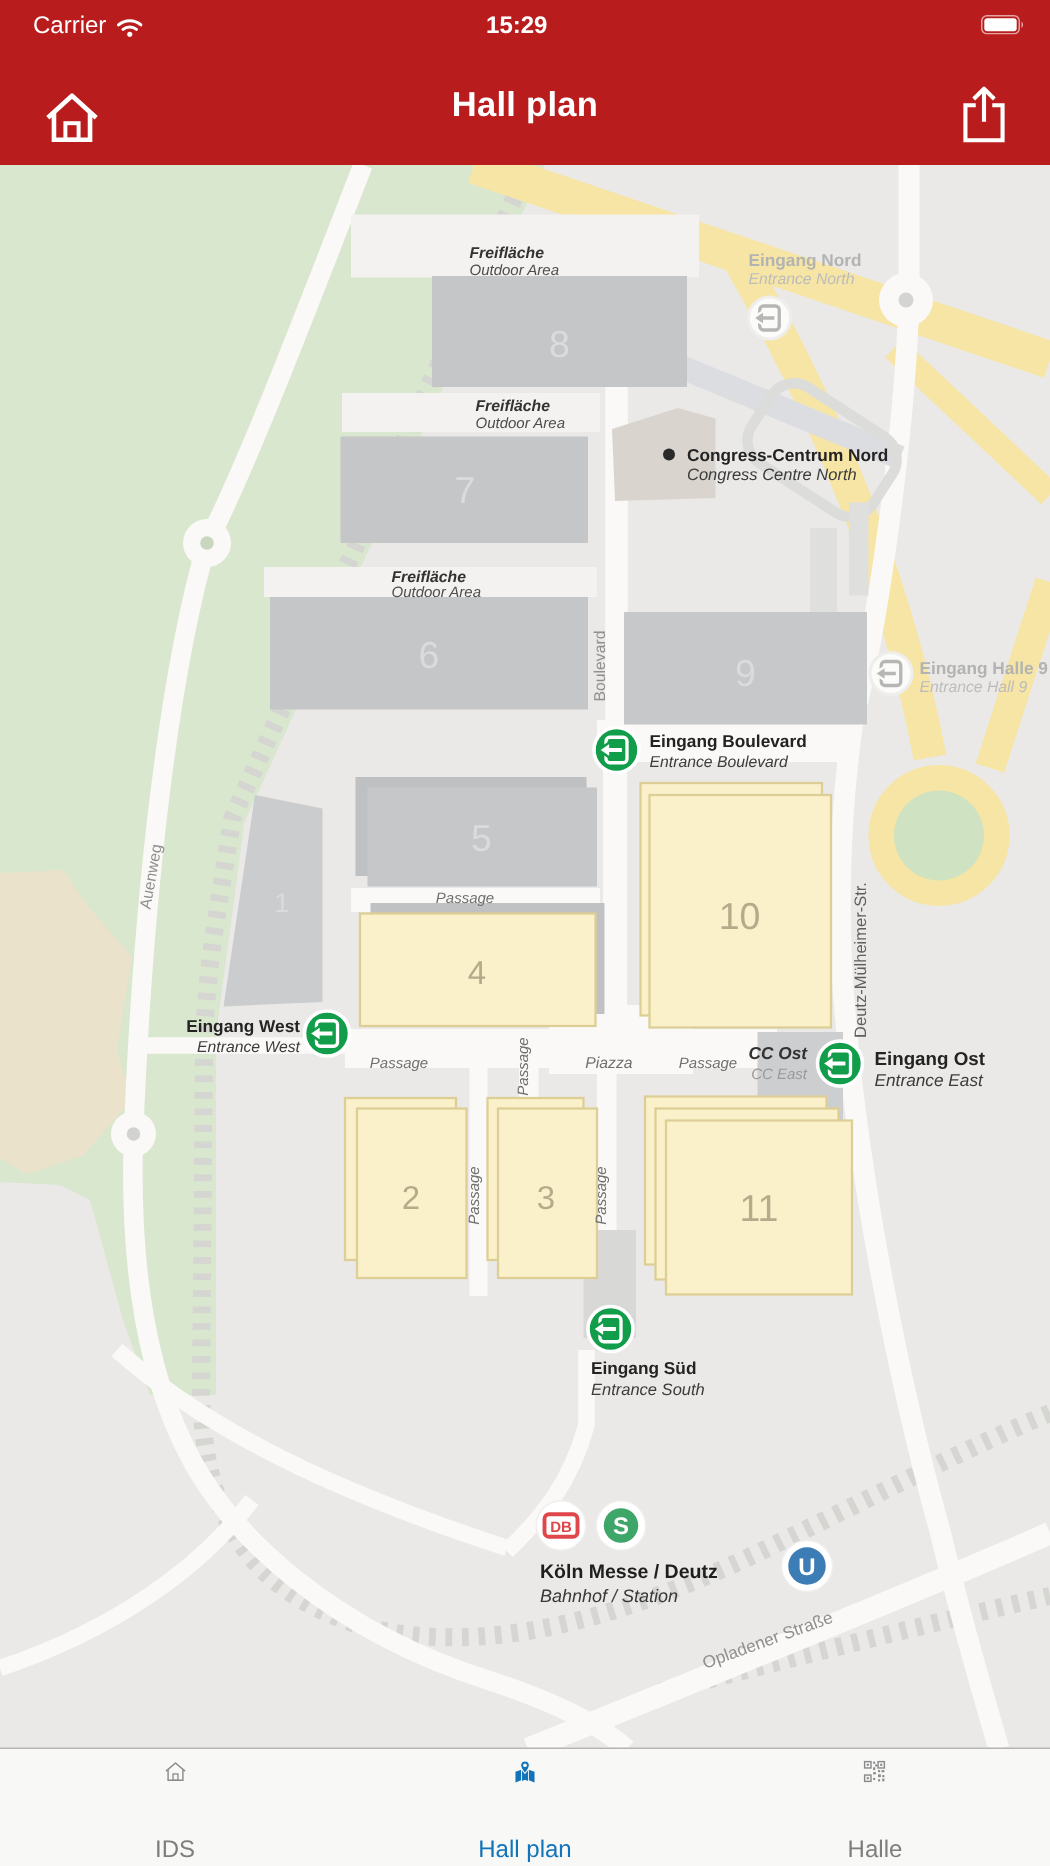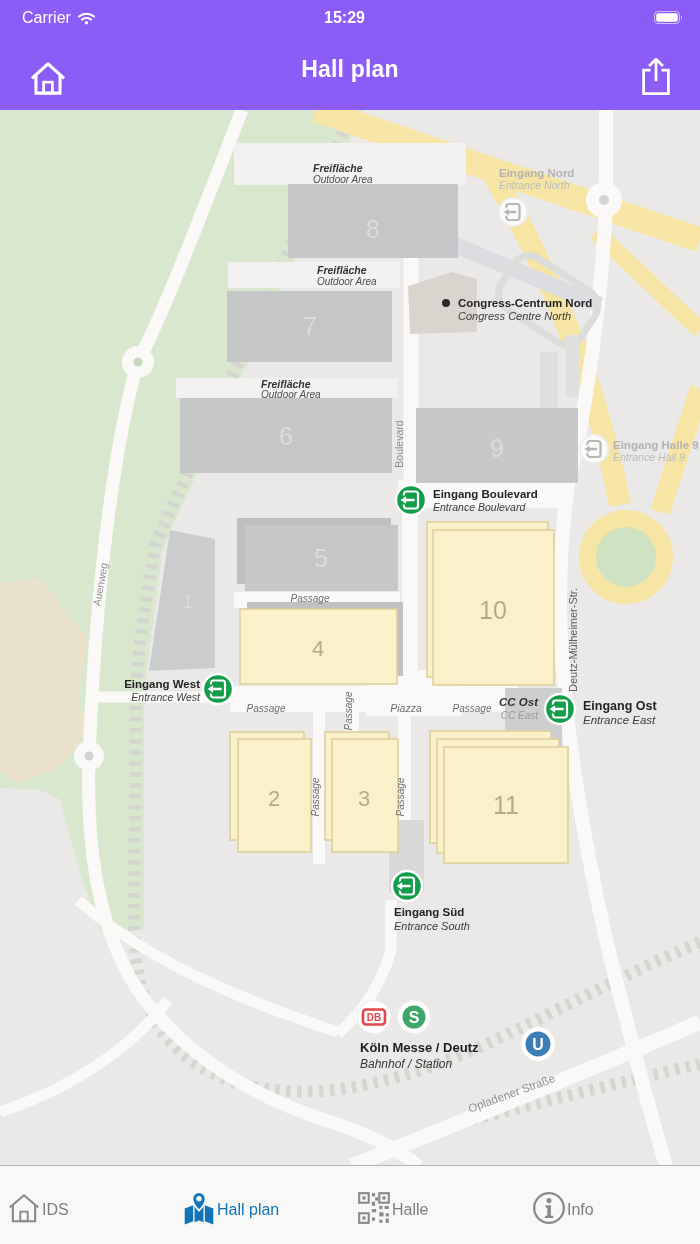--- a/index.html
+++ b/index.html
@@ -1,19 +1,19 @@
 <!DOCTYPE html>
 <html><head>
 <meta charset="utf-8">
 <style>
   html,body{margin:0;padding:0;background:#555;}
   .phone{position:relative;width:700px;height:1244px;margin:0 auto;background:#EAE9E7;
          font-family:"Liberation Sans",sans-serif;overflow:hidden;}
   
-  .topbars{position:absolute;top:0;left:0;width:700px;height:110px;background:#8b5cf6;}
+  .topbars{position:absolute;top:0;left:0;width:700px;height:110px;background:#b91c1c;}
   .statusbar{position:absolute;top:0;left:0;width:700px;height:44px;color:#fff;}
   .sb-left{position:absolute;left:22px;top:9px;display:flex;align-items:center;gap:7px;font-size:16px;}
   .sb-time{position:absolute;left:0;right:11px;top:9px;text-align:center;font-size:16px;font-weight:bold;}
   .sb-batt{position:absolute;right:16px;top:10px;}
   .navbar{position:absolute;top:44px;left:0;width:700px;height:66px;}
   .nav-btn{position:absolute;top:8px;width:52px;height:52px;background:none;border:none;padding:0;cursor:pointer;}
   .nav-btn.left{left:22px;} .nav-btn.right{right:18px;}
   .nav-title{position:absolute;left:0;right:0;top:12px;text-align:center;color:#fff;
              font-size:23px;font-weight:bold;letter-spacing:.2px;}
   
@@ -29,22 +29,22 @@
   .t-fb{font-weight:bold;font-style:italic;font-size:10.5px;fill:#323232;}
   .t-fi{font-style:italic;font-size:10px;fill:#4c4c4c;}
   .t-hall{font-size:22px;fill:#DADBDD;}
   .t-hally{font-size:22px;fill:#B5AB8B;}
   .t-big{font-size:25px;}
   .t-stn{font-weight:bold;font-size:13px;fill:#1e1e1e;}
   .t-stni{font-style:italic;font-size:12px;fill:#383838;}
   
   .tabbar{position:absolute;bottom:0;left:0;width:700px;height:78px;background:#F8F8F7;
           border-top:1px solid #B4B3B1;display:flex;}
-  .tab{flex:1;display:flex;flex-direction:row;align-items:center;justify-content:flex-start;
-       padding-top:7px;cursor:pointer;background:none;border:none;}
+  .tab{flex:1;display:flex;flex-direction:column;align-items:center;justify-content:flex-start;
+       padding-top:7px;cursor:pointer;background:none;border:none;gap:33px;}
   .tab-label{font-size:16px;color:#7e7e7e;margin-top:3px;}
   .tab.active .tab-label{color:#1173B8;}
 </style>
 </head>
 <body>
 
 <div class="phone">
 
   <div class="topbars">
     <div class="statusbar">
@@ -340,23 +340,15 @@
             <rect x="28" y="22" width="3" height="3"></rect>
           <rect x="15" y="26" width="3" height="3"></rect>
             <rect x="22" y="28" width="3" height="3"></rect>
             <rect x="28" y="27" width="3" height="4"></rect>
         </g>
       </svg>
       <span class="tab-label">Halle</span>
     </button>
 
 
-    <button class="tab">
-      <svg width="36" height="36" viewBox="0 0 34 34">
-        <circle cx="17" cy="17" r="14" stroke="#8A8A8A" stroke-width="2.2" fill="none"></circle>
-        <circle cx="17" cy="10" r="2.4" fill="#8A8A8A"></circle>
-        <path d="M13.8 14.5 H18.8 V24.3 H21 V26.5 H13.2 V24.3 H15.4 V16.7 H13.8 Z" fill="#8A8A8A"></path>
-      </svg>
-      <span class="tab-label">Info</span>
-    </button>
 
   </div>
 </div>
 
 </body></html>

